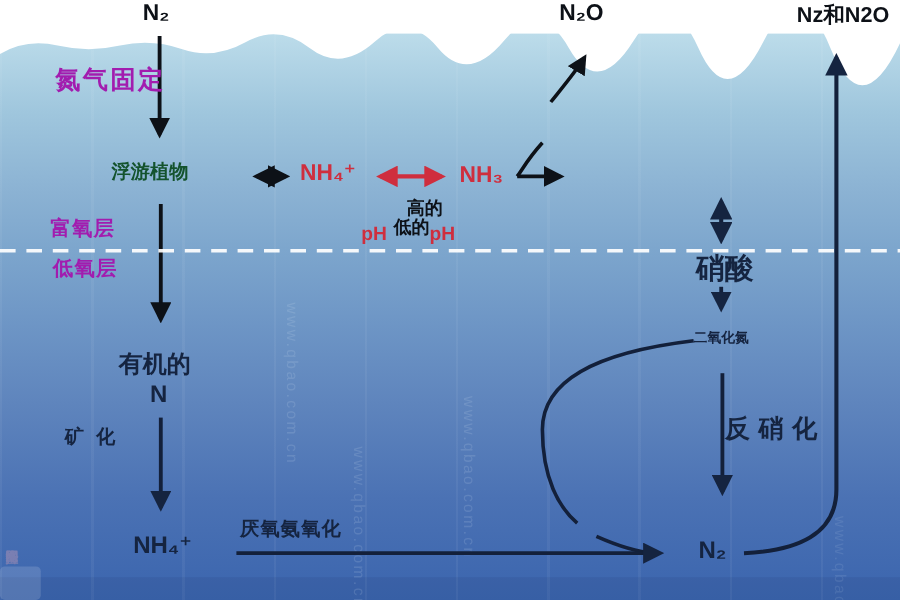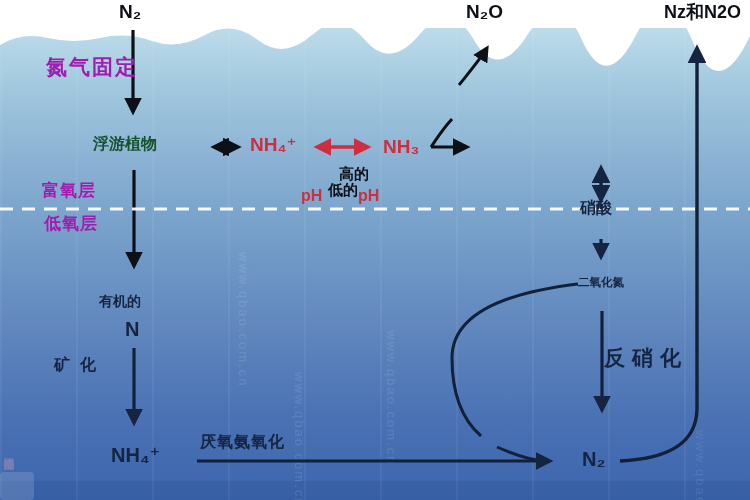--- a/index.html
+++ b/index.html
@@ -111,23 +111,23 @@
   <div class="lbl black" style="left:664px;top:3px;font-size:18px;">Nz和N2O</div>
 
   <div class="lbl white" style="left:30px;top:56px;font-size:21px;letter-spacing:2px;">氮气固定</div>
   <div class="lbl white" style="left:26px;top:182px;font-size:17px;letter-spacing:1px;">富氧层</div>
   <div class="lbl white" style="left:28px;top:215px;font-size:17px;letter-spacing:1px;text-align:center;">低氧层</div>
 
 
   <div class="lbl navy" style="left:93px;top:136px;font-size:16px;color:#14532d;">浮游植物</div>
   <div class="lbl red" style="left:250px;top:135px;font-size:19px;">NH₄⁺</div>
   <div class="lbl red" style="left:383px;top:137px;font-size:19px;">NH₃</div>
-  <div class="lbl navy" style="left:580px;top:200px;font-size:16px;">硝酸</div>
+  <div class="lbl navy" style="left:580px;top:212px;font-size:24px;">硝酸</div>
   <div class="lbl navy" style="left:578px;top:276px;font-size:11.5px;">二氧化氮</div>
-  <div class="lbl navy" style="left:99px;top:294px;font-size:14px;">有机的</div>
+  <div class="lbl navy" style="left:99px;top:294px;font-size:20px;">有机的</div>
   <div class="lbl navy" style="left:125px;top:319px;font-size:20px;">N</div>
   <div class="lbl navy" style="left:111px;top:445px;font-size:20px;">NH₄⁺</div>
   <div class="lbl navy" style="left:582px;top:449px;font-size:20px;">N₂</div>
 
   <div class="lbl black" style="left:297px;top:182px;font-size:15px;margin-left:31px;">低的</div>
   <div class="lbl black" style="left:339px;top:166px;font-size:15px;">高的</div>
   <div class="lbl red" style="left:301px;top:188px;font-size:16px;">pH</div>
   <div class="lbl red" style="left:358px;top:188px;font-size:16px;">pH</div>
 
   <div class="lbl navy" style="left:54px;top:357px;font-size:16px;letter-spacing:10px;">矿化</div>

